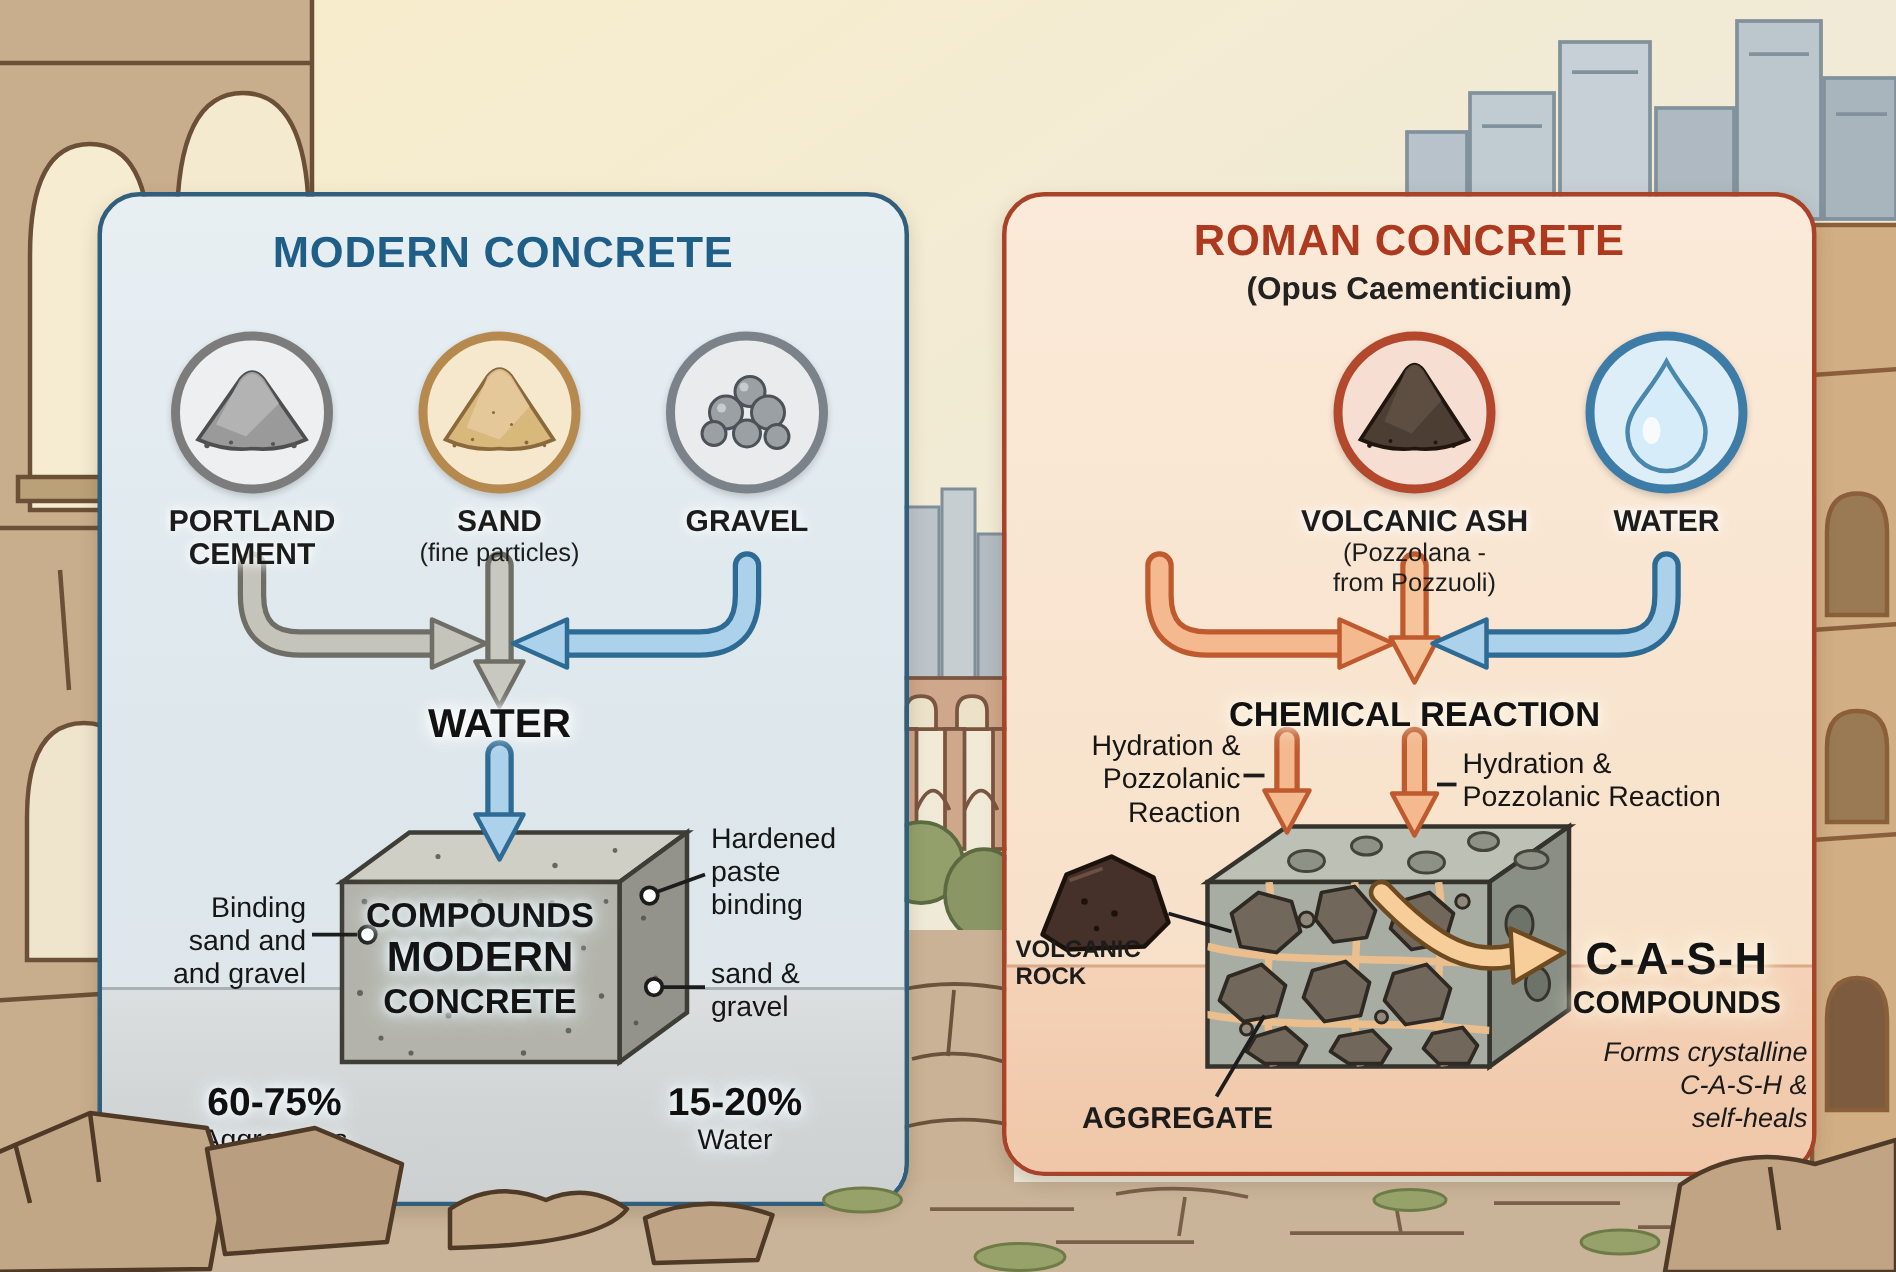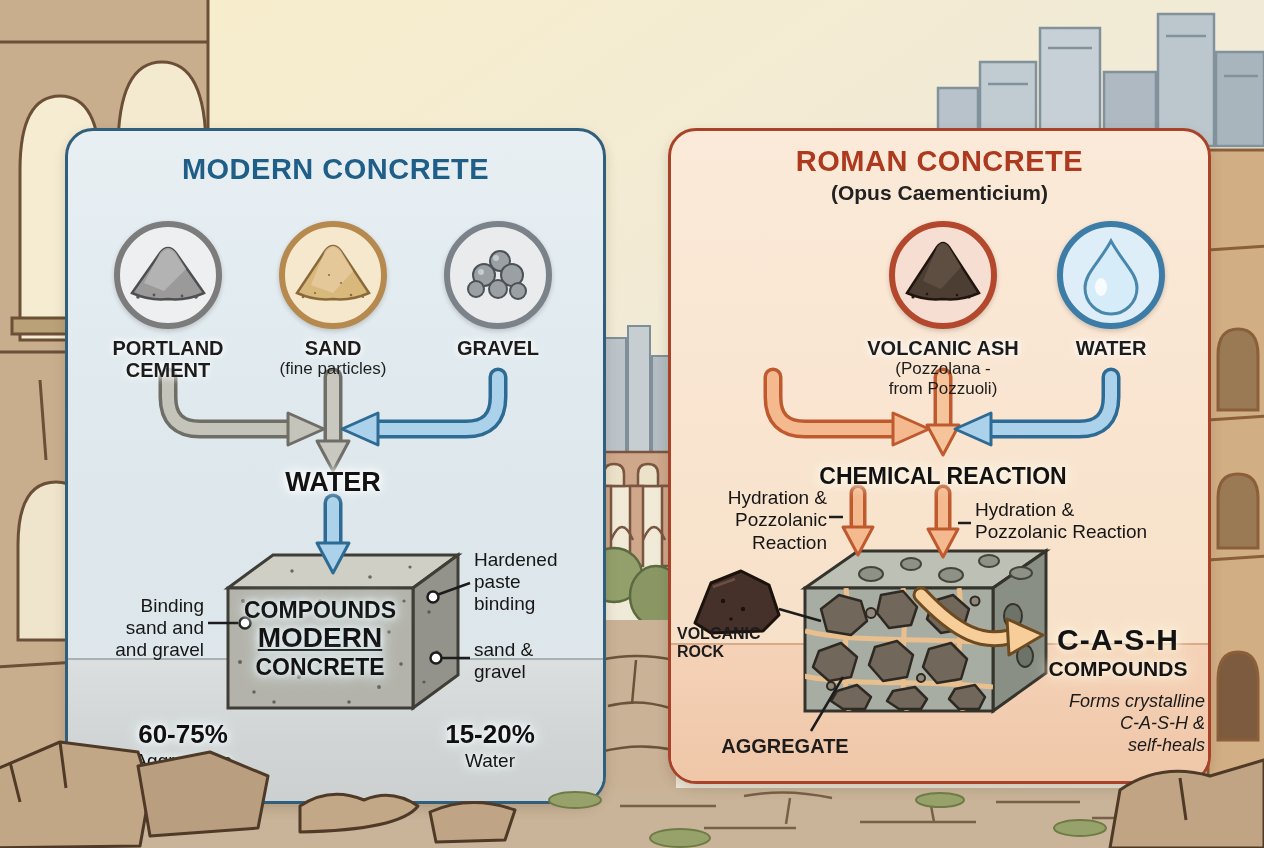--- a/index.html
+++ b/index.html
@@ -47,21 +47,21 @@
 
   .mix-label{position:absolute;text-align:center;font-weight:bold;color:#121212;
              text-shadow:0 0 6px #fff,0 0 12px #fff,0 0 18px #fff;}
   .modern-mix{left:185px;top:336px;width:160px;font-size:27px;}
   .roman-mix{left:112px;top:332px;width:320px;font-size:23px;text-shadow:0 0 6px #fff6e6,0 0 12px #fff6e6,0 0 18px #fff6e6;}
 
   .block-text{position:absolute;left:166px;top:466px;width:172px;text-align:center;color:#131313;
               text-shadow:0 0 6px #f2fbff,0 0 12px #e6f5fd,0 0 20px #dff2fc;}
   .block-text span{display:block;font-weight:bold;}
   .bl1,.bl3{font-size:23px;line-height:1.15;}
-  .bl2{font-size:28px;line-height:1.1;text-decoration:underline;}
+  .bl2{font-size:28px;line-height:1.1;}
 
   .callout{position:absolute;font-size:19px;line-height:1.16;white-space:pre-line;color:#161616;}
   .co-left{left:6px;top:464px;width:130px;text-align:right;}
   .co-tr{left:406px;top:418px;width:124px;}
   .co-br{left:406px;top:508px;width:124px;}
 
   .stat{position:absolute;top:588px;width:160px;text-align:center;
         text-shadow:0 0 6px #fff,0 0 12px #eef8ff,0 0 18px #e4f3fc;}
   .stat-value{font-size:26px;font-weight:bold;color:#101010;text-align:center;}
   .stat-label{font-size:19px;color:#141414;}

